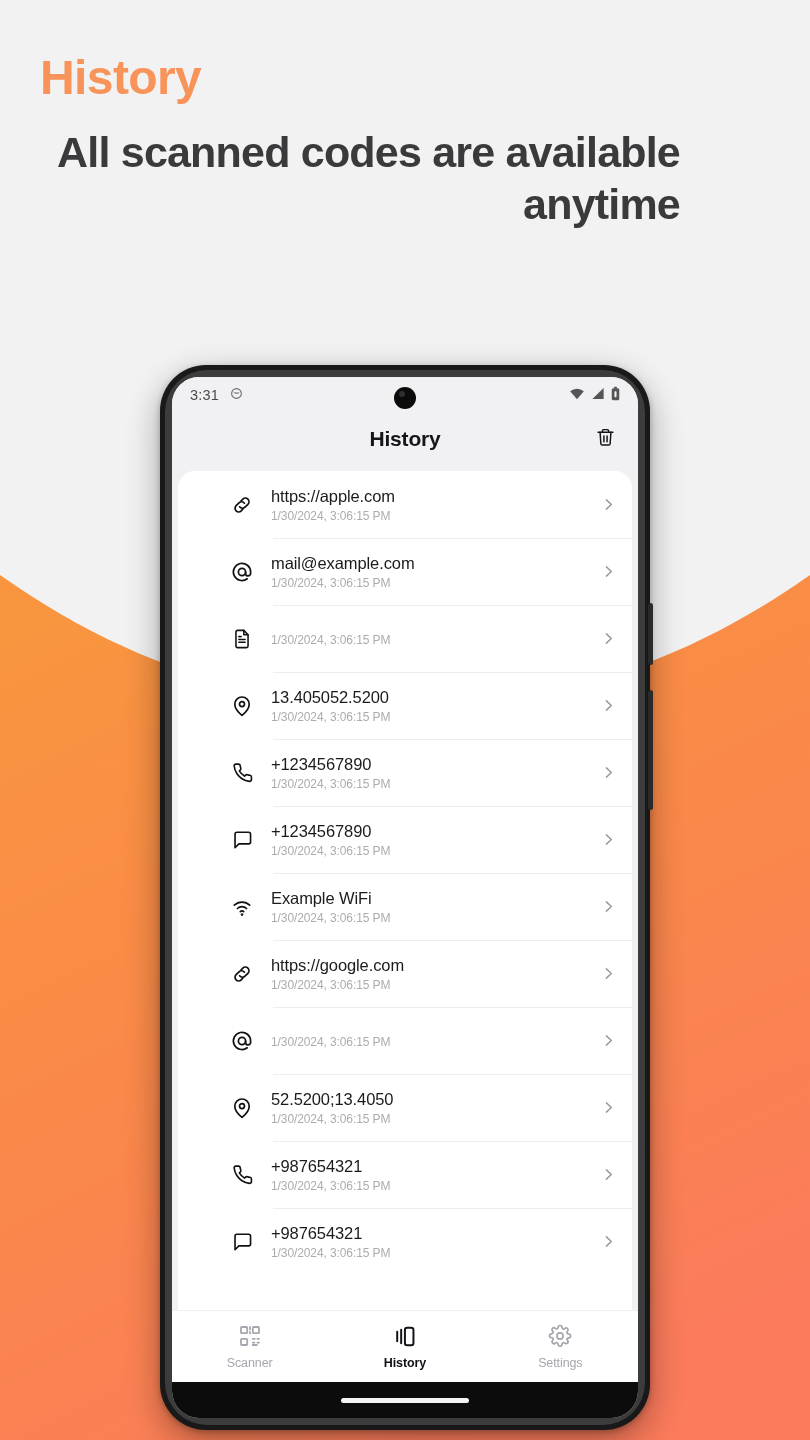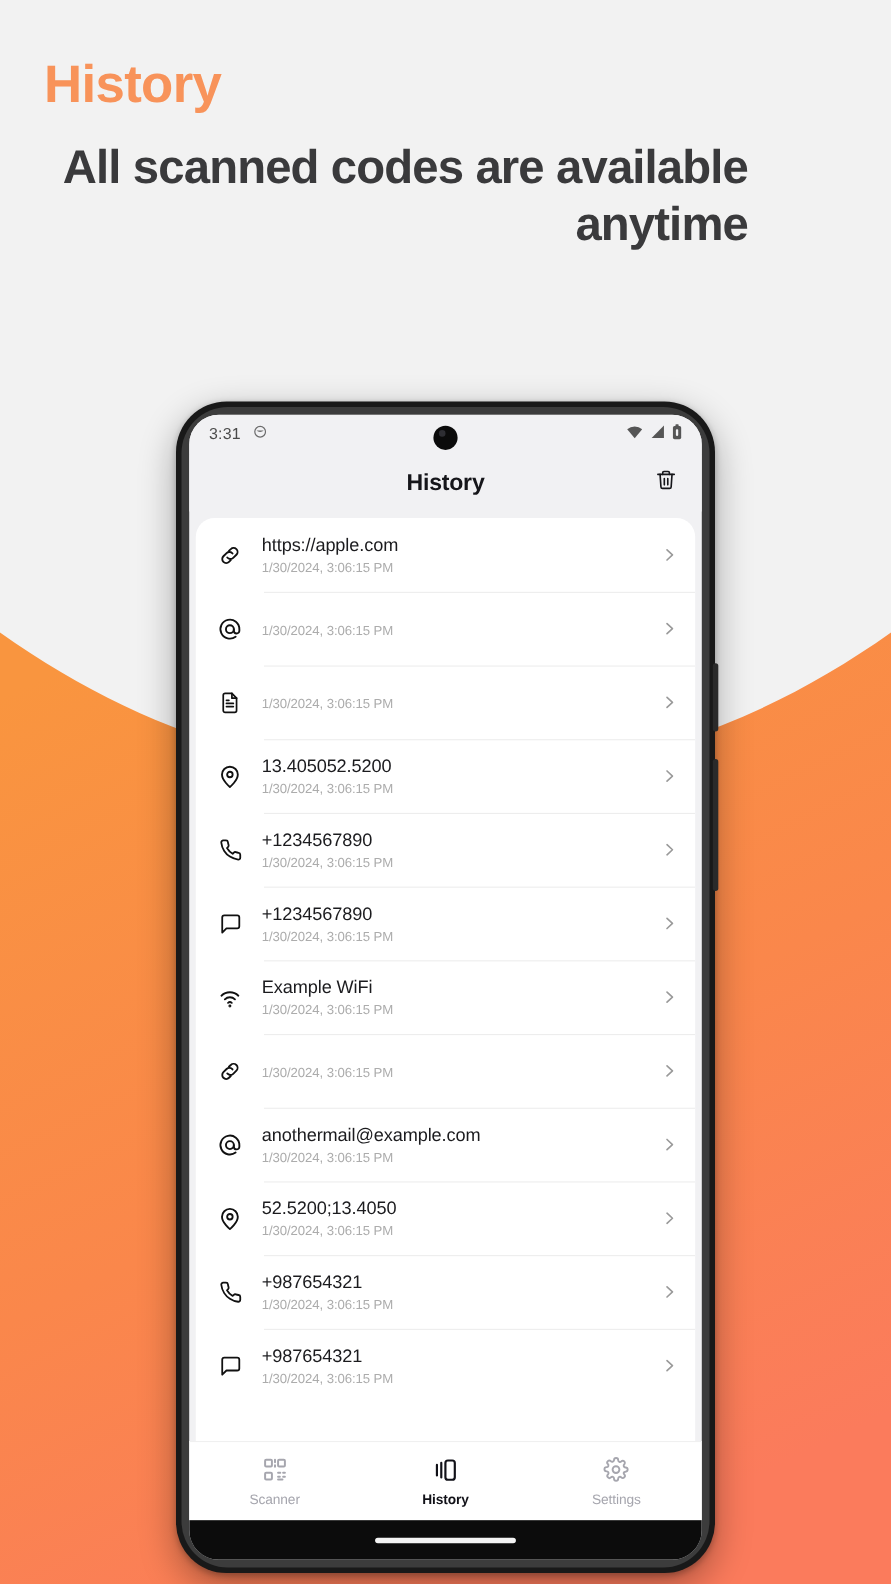--- a/index.html
+++ b/index.html
@@ -96,20 +96,21 @@
     border-radius:17px 17px 0 0;
     overflow:hidden;
     display:flex; flex-direction:column;
   }
   .row {
     display:flex; align-items:center;
     padding:9px 14px 9px 16px;
     gap:14px; position:relative; flex:0 0 auto;
     min-height:67px;
     cursor:pointer;
+    margin-left:33px;
   }
   .row + .row::before {
     content:""; position:absolute; left:62px; right:0; top:0;
     height:1px; background:#EDEDED;
   }
   .row-icon {
     width:30px; flex:0 0 30px; display:flex;
     align-items:center; justify-content:center; color:#111;
   }
   .row-body { flex:1 1 auto; min-width:0; }
@@ -244,20 +245,21 @@
           </div>
         </div>
         <div class="row">
           <div class="row-icon">
             <svg width="24" height="24" viewBox="0 0 24 24" fill="none" stroke="currentColor" stroke-width="1.7" stroke-linecap="round" stroke-linejoin="round">
               <circle cx="12" cy="12" r="3.6"></circle>
               <path d="M15.6 12v1.4a2.5 2.5 0 0 0 5 0V12a8.6 8.6 0 1 0-3.4 6.8"></path>
             </svg>
           </div>
      <div class="row-body">
+       <div class="row-title">mail@example.com</div>
        <div class="row-date">1/30/2024, 3:06:15 PM</div>
      </div>
      <div class="row-chev">
             <svg width="17" height="17" viewBox="0 0 24 24" fill="none" stroke="currentColor" stroke-width="2.1" stroke-linecap="round" stroke-linejoin="round">
               <path d="M9 5.5l7 6.5-7 6.5"></path>
             </svg>
           </div>
         </div>
         <div class="row">
           <div class="row-icon">
@@ -345,37 +347,37 @@
           </div>
         </div>
         <div class="row">
           <div class="row-icon">
             <svg width="24" height="24" viewBox="0 0 24 24" fill="none" stroke="currentColor" stroke-width="1.7" stroke-linecap="round" stroke-linejoin="round">
               <path d="M9.6 13.8a3.6 3.6 0 0 0 5.4.4l2.9-2.9a3.6 3.6 0 0 0-5.1-5.1l-1.7 1.6"></path>
               <path d="M14.4 10.2a3.6 3.6 0 0 0-5.4-.4l-2.9 2.9a3.6 3.6 0 0 0 5.1 5.1l1.6-1.6"></path>
             </svg>
           </div>
      <div class="row-body">
+       <div class="row-title">https://google.com</div>
        <div class="row-date">1/30/2024, 3:06:15 PM</div>
      </div>
      <div class="row-chev">
             <svg width="17" height="17" viewBox="0 0 24 24" fill="none" stroke="currentColor" stroke-width="2.1" stroke-linecap="round" stroke-linejoin="round">
               <path d="M9 5.5l7 6.5-7 6.5"></path>
             </svg>
           </div>
         </div>
         <div class="row">
           <div class="row-icon">
             <svg width="24" height="24" viewBox="0 0 24 24" fill="none" stroke="currentColor" stroke-width="1.7" stroke-linecap="round" stroke-linejoin="round">
               <circle cx="12" cy="12" r="3.6"></circle>
               <path d="M15.6 12v1.4a2.5 2.5 0 0 0 5 0V12a8.6 8.6 0 1 0-3.4 6.8"></path>
             </svg>
           </div>
      <div class="row-body">
-       <div class="row-title">anothermail@example.com</div>
        <div class="row-date">1/30/2024, 3:06:15 PM</div>
      </div>
      <div class="row-chev">
             <svg width="17" height="17" viewBox="0 0 24 24" fill="none" stroke="currentColor" stroke-width="2.1" stroke-linecap="round" stroke-linejoin="round">
               <path d="M9 5.5l7 6.5-7 6.5"></path>
             </svg>
           </div>
         </div>
         <div class="row">
           <div class="row-icon">

